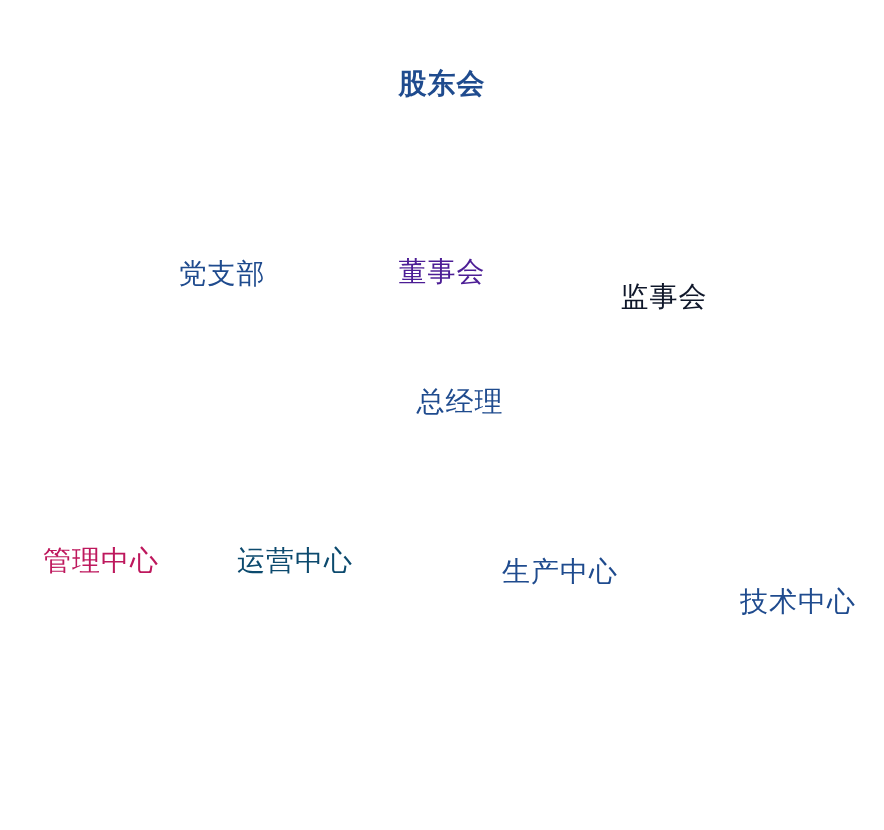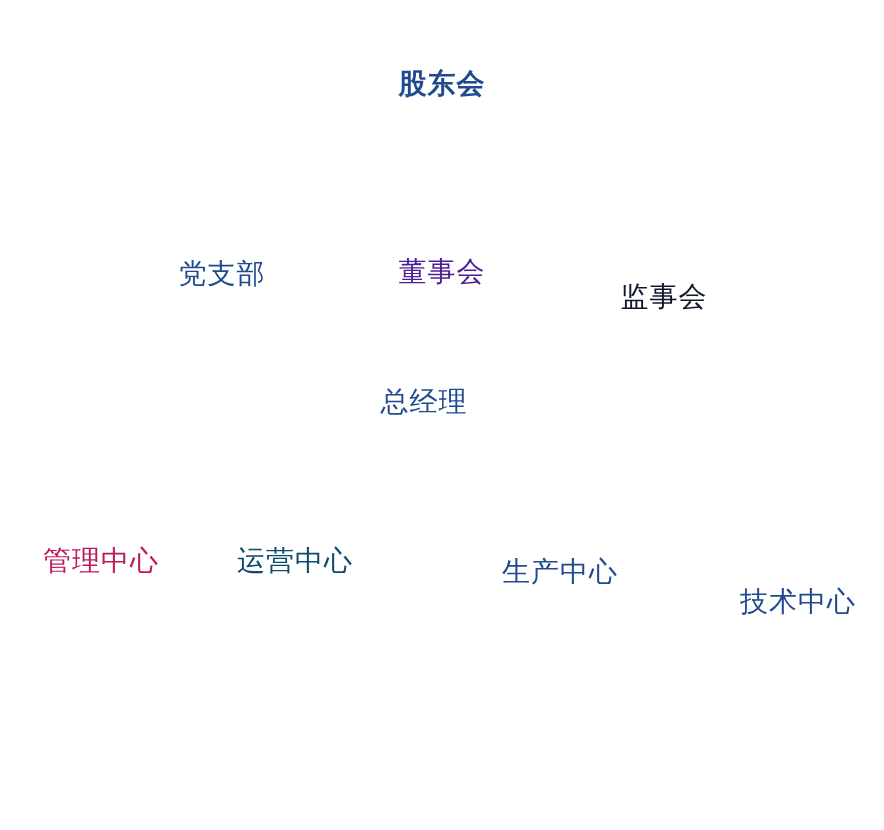--- a/index.html
+++ b/index.html
@@ -23,19 +23,19 @@
 </head>
 <body>
 
 <div>
   <div class="node" style="left: 442px; top: 68px; color: rgb(31, 75, 142); font-weight: bold;">股东会</div>
 
   <div class="node" style="left: 222px; top: 258px; color: rgb(31, 75, 142);">党支部</div>
   <div class="node" style="left: 442px; top: 256px; color: #4c1d95;">董事会</div>
   <div class="node" style="left: 664px; top: 256px; color: #0f172a; margin-top: 25px;">监事会</div>
 
-  <div class="node" style="left: 424px; top: 386px; color: rgb(31, 75, 142);">总经理</div>
+  <div class="node" style="left: 460px; top: 386px; color: rgb(31, 75, 142);">总经理</div>
 
   <div class="node" style="left: 101px; top: 545px; color: #be185d;">管理中心</div>
   <div class="node" style="left: 295px; top: 545px; color: #0c4a6e;">运营中心</div>
   <div class="node" style="left: 560px; top: 556px; color: rgb(31, 75, 142);">生产中心</div>
   <div class="node" style="left: 798px; top: 545px; color: rgb(31, 75, 142); margin-top: 41px;">技术中心</div>
 </div>
 
 </body></html>

